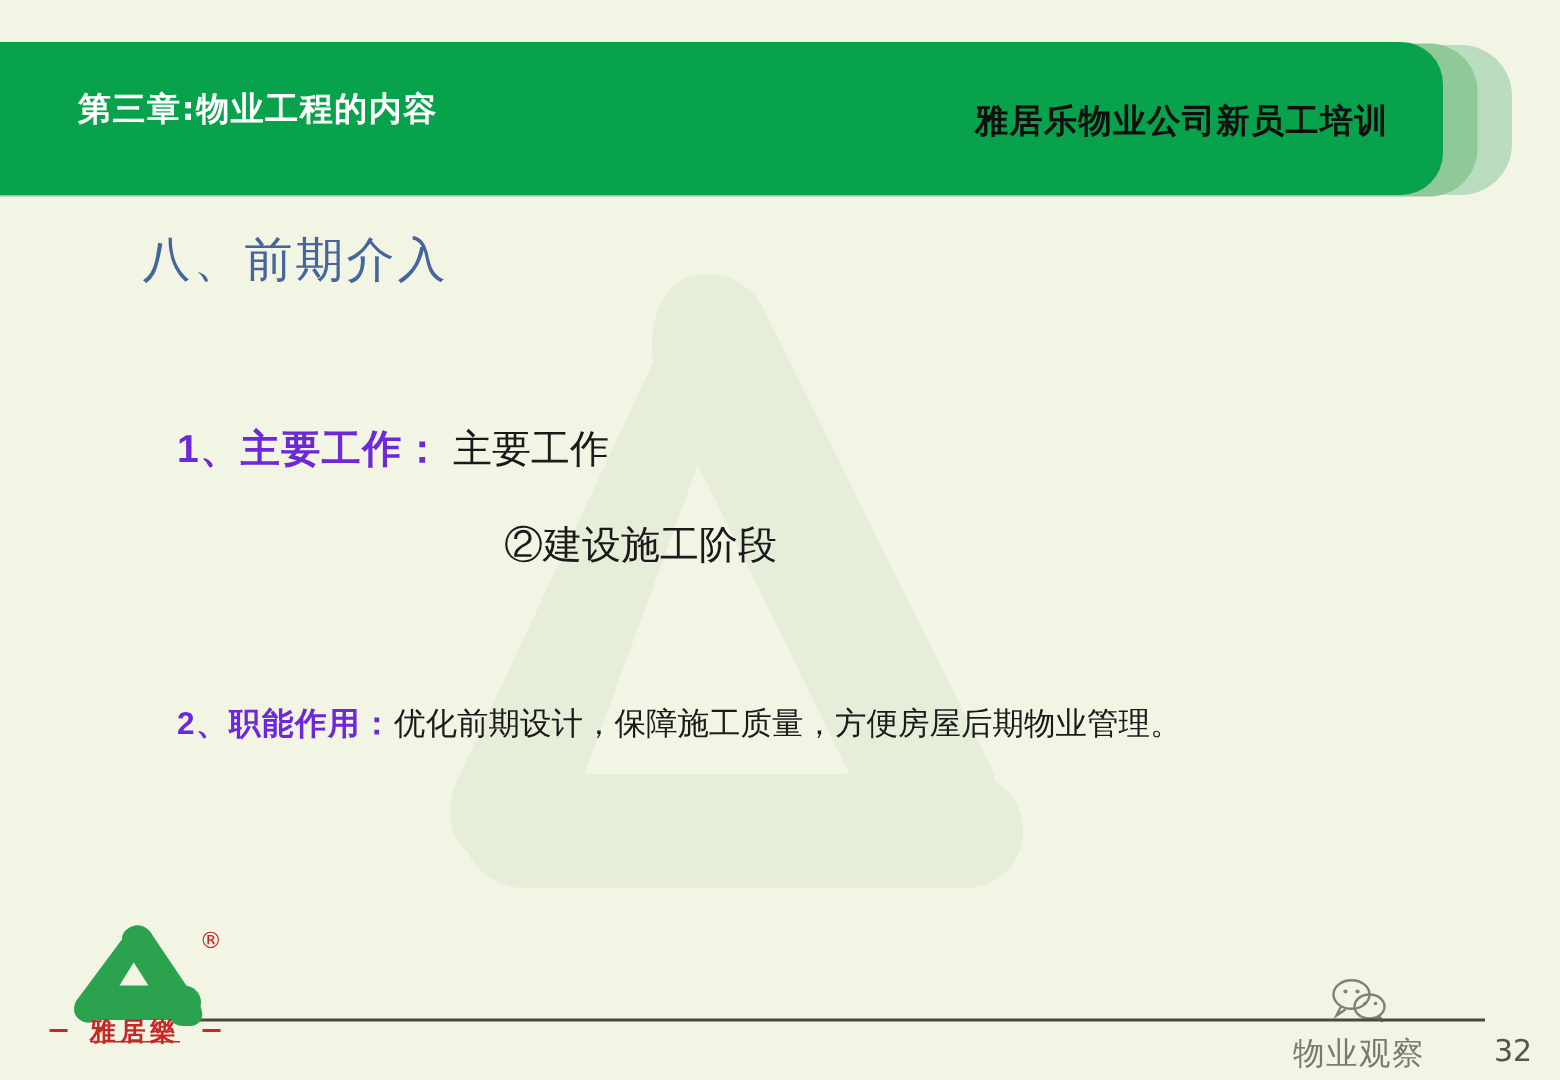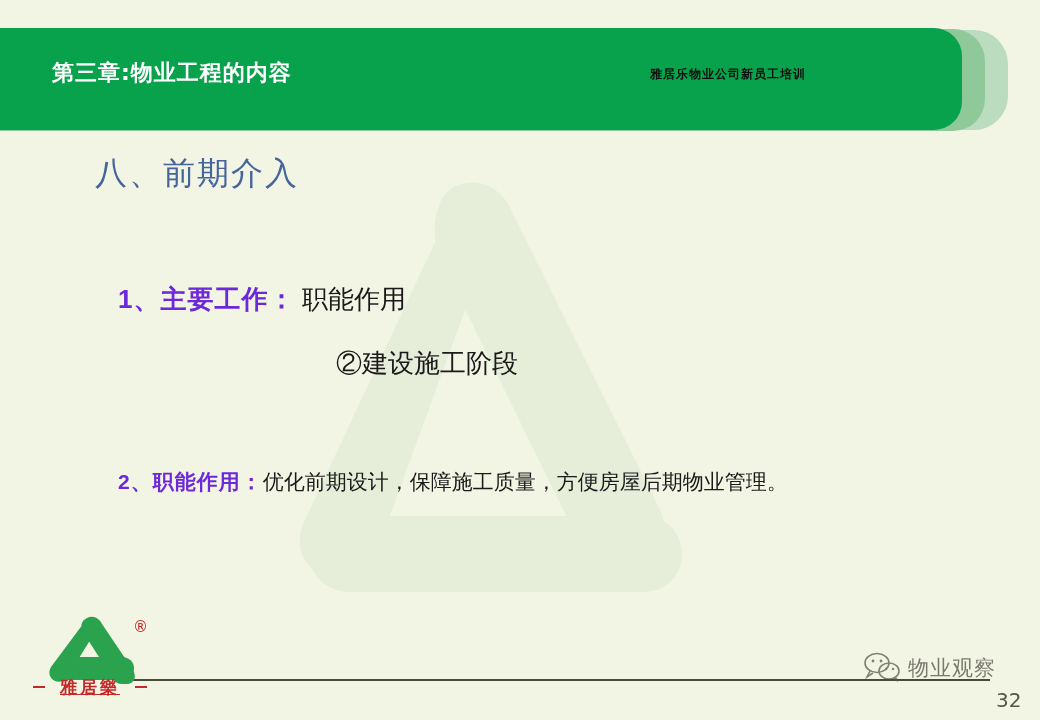--- a/index.html
+++ b/index.html
@@ -71,21 +71,21 @@
     font-weight: bold;
     letter-spacing: 1px;
     font-family: "DejaVu Sans", "Liberation Sans", sans-serif;
     white-space: nowrap;
   }
   .header-subtitle {
     position: absolute;
     left: 650px;
     top: 38px;
     color: #0f0f0f;
-    font-size: 12px;
+    font-size: 22px;
     font-weight: bold;
     letter-spacing: 1px;
     font-family: "DejaVu Sans", "Liberation Sans", sans-serif;
     white-space: nowrap;
   }
 
   
   .section-heading {
     position: absolute;
     left: 95px;
@@ -177,23 +177,24 @@
     background: #c62828;
   }
   .logo-dash-l { left: 3px; }
   .logo-dash-r { right: 3px; }
 
   .wechat-block {
     position: absolute;
     left: 862px;
     top: 652px;
     display: flex;
-    align-items: flex-end;
+    align-items: center;
     gap: 6px;
     opacity: 0.72;
+    flex-direction: column;
   }
   .wechat-text {
     font-size: 21px;
     color: #4b4b40;
     letter-spacing: 1px;
     font-family: "DejaVu Serif", "Liberation Serif", serif;
     white-space: nowrap;
   }
   .page-number {
     position: absolute;
@@ -223,21 +224,21 @@
     <div class="header-layer2"></div>
     <div class="header-bar"></div>
     <div class="header-title">第三章:物业工程的内容</div>
     <div class="header-subtitle">雅居乐物业公司新员工培训</div>
   </div>
 
   <div class="section-heading">八、前期介入</div>
 
   <div class="bullet-1">
     <span class="lbl-accent">1、主要工作：</span>
-    <span class="lbl-body">职能作用</span>
+    <span class="lbl-body">主要工作</span>
   </div>
 
   <div class="sub-item-2">②建设施工阶段</div>
 
   <div class="bullet-2">
     <span class="lbl-accent">2、职能作用：</span><span class="lbl-body">优化前期设计，保障施工质量，方便房屋后期物业管理。</span>
   </div>
 
   <div class="footer-rule"></div>
 

